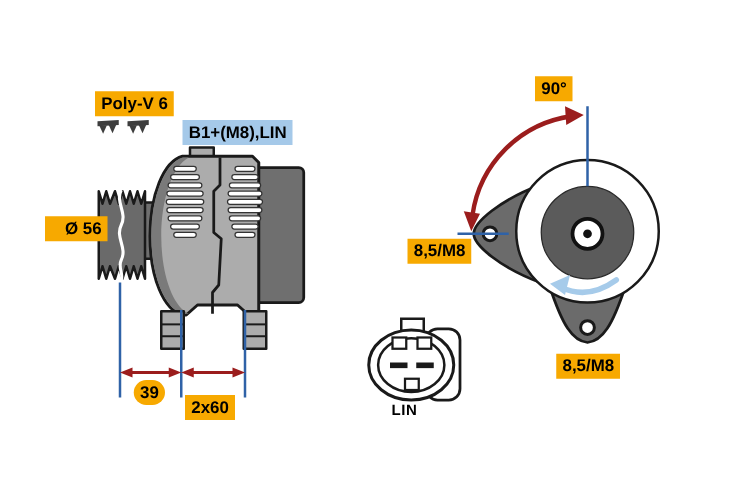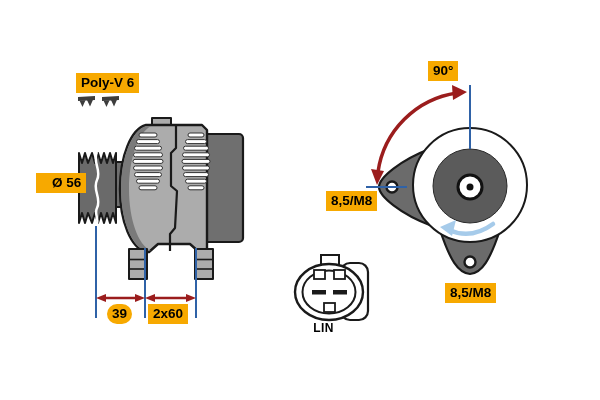--- a/index.html
+++ b/index.html
@@ -9,21 +9,21 @@
   svg{position:absolute;left:0;top:0;}
   .lbl{position:absolute;color:#000;font-weight:bold;font-size:13.5px;line-height:17px;
        padding:1px 5px 2px;white-space:nowrap;}
   .lbl-yellow{background:#F7A900;}
   .lbl-blue{background:#A5C9E9;}
   .lbl-plain{background:none;font-size:12px;letter-spacing:.5px;text-align:right;padding:0;}
   #label-belt-type{left:76px;top:73px;}
   #label-terminal{left:146px;top:96px;}
   #label-pulley-diameter{left:36px;top:173px;padding-left:16px;}
   #label-dim-39{left:107px;top:304px;border-radius:10px;}
-  #label-dim-2x60{left:148px;top:304px;}
+  #label-dim-2x60{left:148px;top:316px;}
   #label-angle{left:428px;top:61px;}
   #label-mount-left{left:326px;top:191px;}
   #label-mount-bottom{left:445px;top:283px;}
   #label-connector{left:298px;top:320px;width:36px;}
 </style>
 </head>
 <body>
 
 <div class="stage">
 
@@ -149,20 +149,21 @@
     <rect x="314" y="270" width="11" height="9" fill="#ffffff" stroke="#1a1a1a" stroke-width="1.8"></rect>
     <rect x="334" y="270" width="11" height="9" fill="#ffffff" stroke="#1a1a1a" stroke-width="1.8"></rect>
     <rect x="312" y="290" width="14" height="4.5" fill="#1a1a1a"></rect>
     <rect x="333" y="290" width="14" height="4.5" fill="#1a1a1a"></rect>
     <rect x="324" y="303" width="11" height="9" fill="#ffffff" stroke="#1a1a1a" stroke-width="1.8"></rect>
   </g>
 
 </svg>
 
 <div id="label-belt-type" class="lbl lbl-yellow">Poly-V 6</div>
+<div id="label-terminal" class="lbl lbl-blue">B1+(M8),LIN</div>
 <div id="label-pulley-diameter" class="lbl lbl-yellow">Ø 56</div>
 <div id="label-dim-39" class="lbl lbl-yellow">39</div>
 <div id="label-dim-2x60" class="lbl lbl-yellow">2x60</div>
 <div id="label-angle" class="lbl lbl-yellow">90°</div>
 <div id="label-mount-left" class="lbl lbl-yellow">8,5/M8</div>
 <div id="label-mount-bottom" class="lbl lbl-yellow">8,5/M8</div>
 <div id="label-connector" class="lbl lbl-plain">LIN</div>
 
 </div>
 

